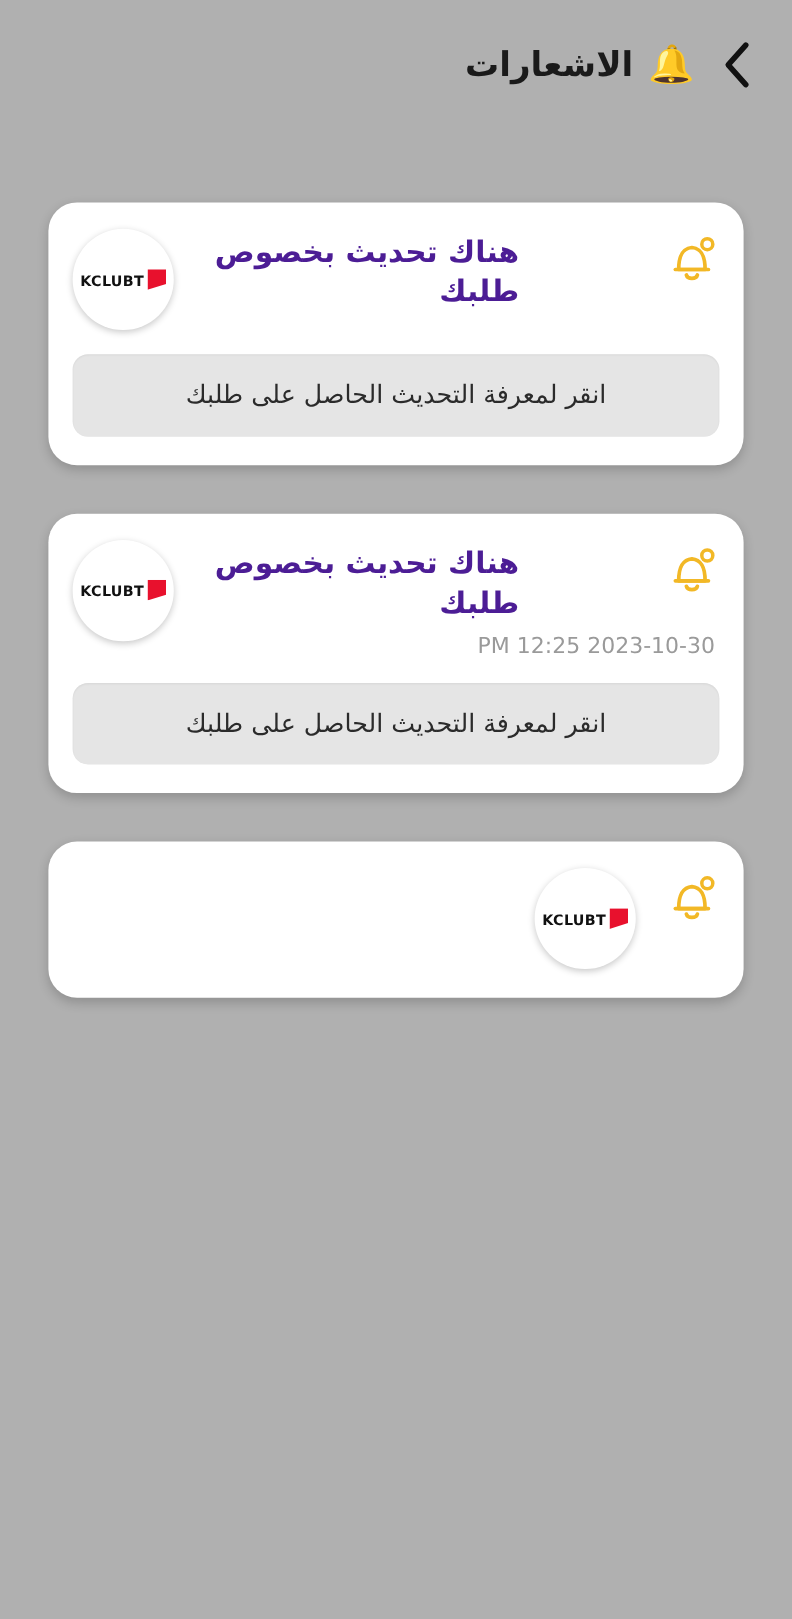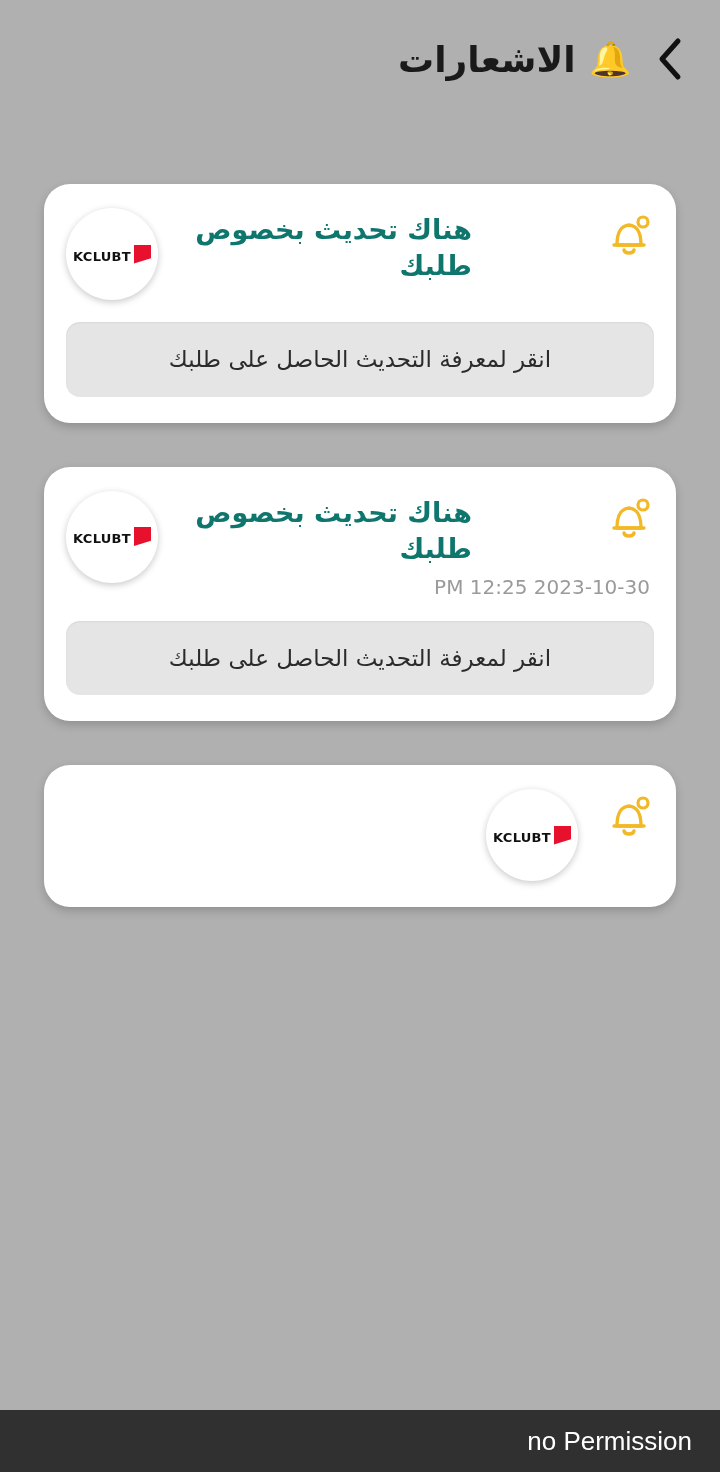--- a/index.html
+++ b/index.html
@@ -42,21 +42,21 @@
     align-items: center;
     gap: 14px;
     margin-right: 8px;
   }
   .bell-emoji {
     font-size: 34px;
     line-height: 1;
     color: #f5c518;
   }
   .header-title {
-    font-size: 36px;
+    font-size: 31px;
     font-weight: bold;
     color: #1a1a1a;
     letter-spacing: 0.2px;
   }
 
   
   .list {
     flex: 1 1 auto;
     padding: 66px 44px 0 44px;
     display: flex;
@@ -113,21 +113,21 @@
     flex: 1 1 auto;
     display: flex;
     flex-direction: column;
     align-items: flex-end;
     padding-top: 6px;
     min-width: 0;
   }
   .card-title {
     font-size: 27px;
     font-weight: bold;
-    color: #0f766e;
+    color: #4c1d95;
     line-height: 1.34;
     text-align: right;
     max-width: 300px;
   }
 
   .card-bellcol {
     flex: 0 0 auto;
     width: 62px;
     display: flex;
     flex-direction: column;
@@ -275,17 +275,14 @@
           <div class="avatar-inner">
             <span class="avatar-flag"></span>
             <span class="avatar-text">KCLUBT</span>
           </div>
         </div>
       </div>
     </div>
 
   </div>
 
-  <div class="bottom-bar">
-    <span class="bottom-text">no Permission</span>
-  </div>
 
 </div>
 
 </body></html>

